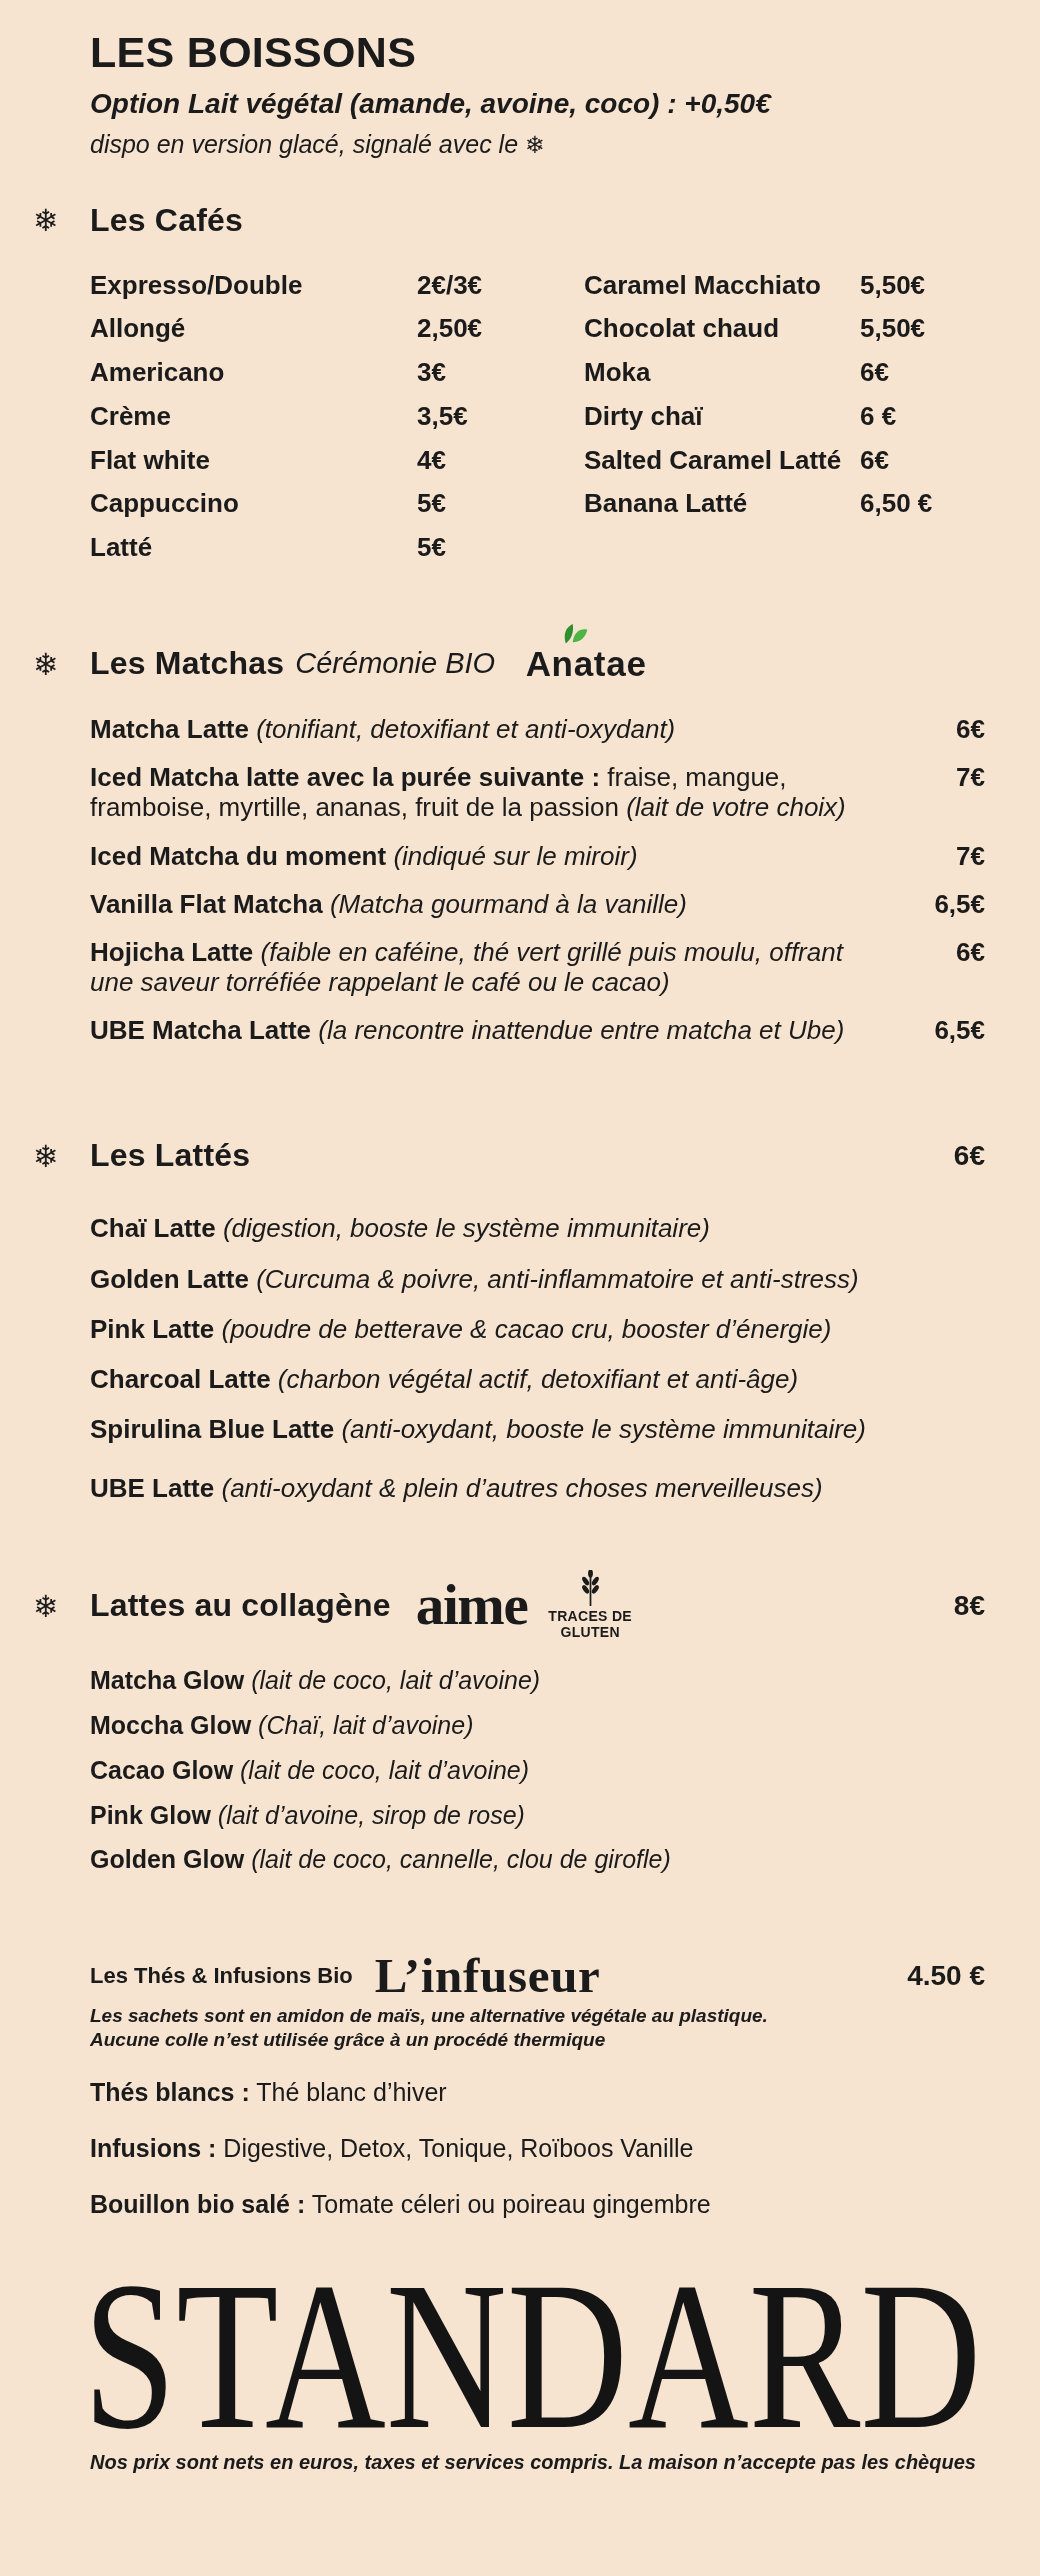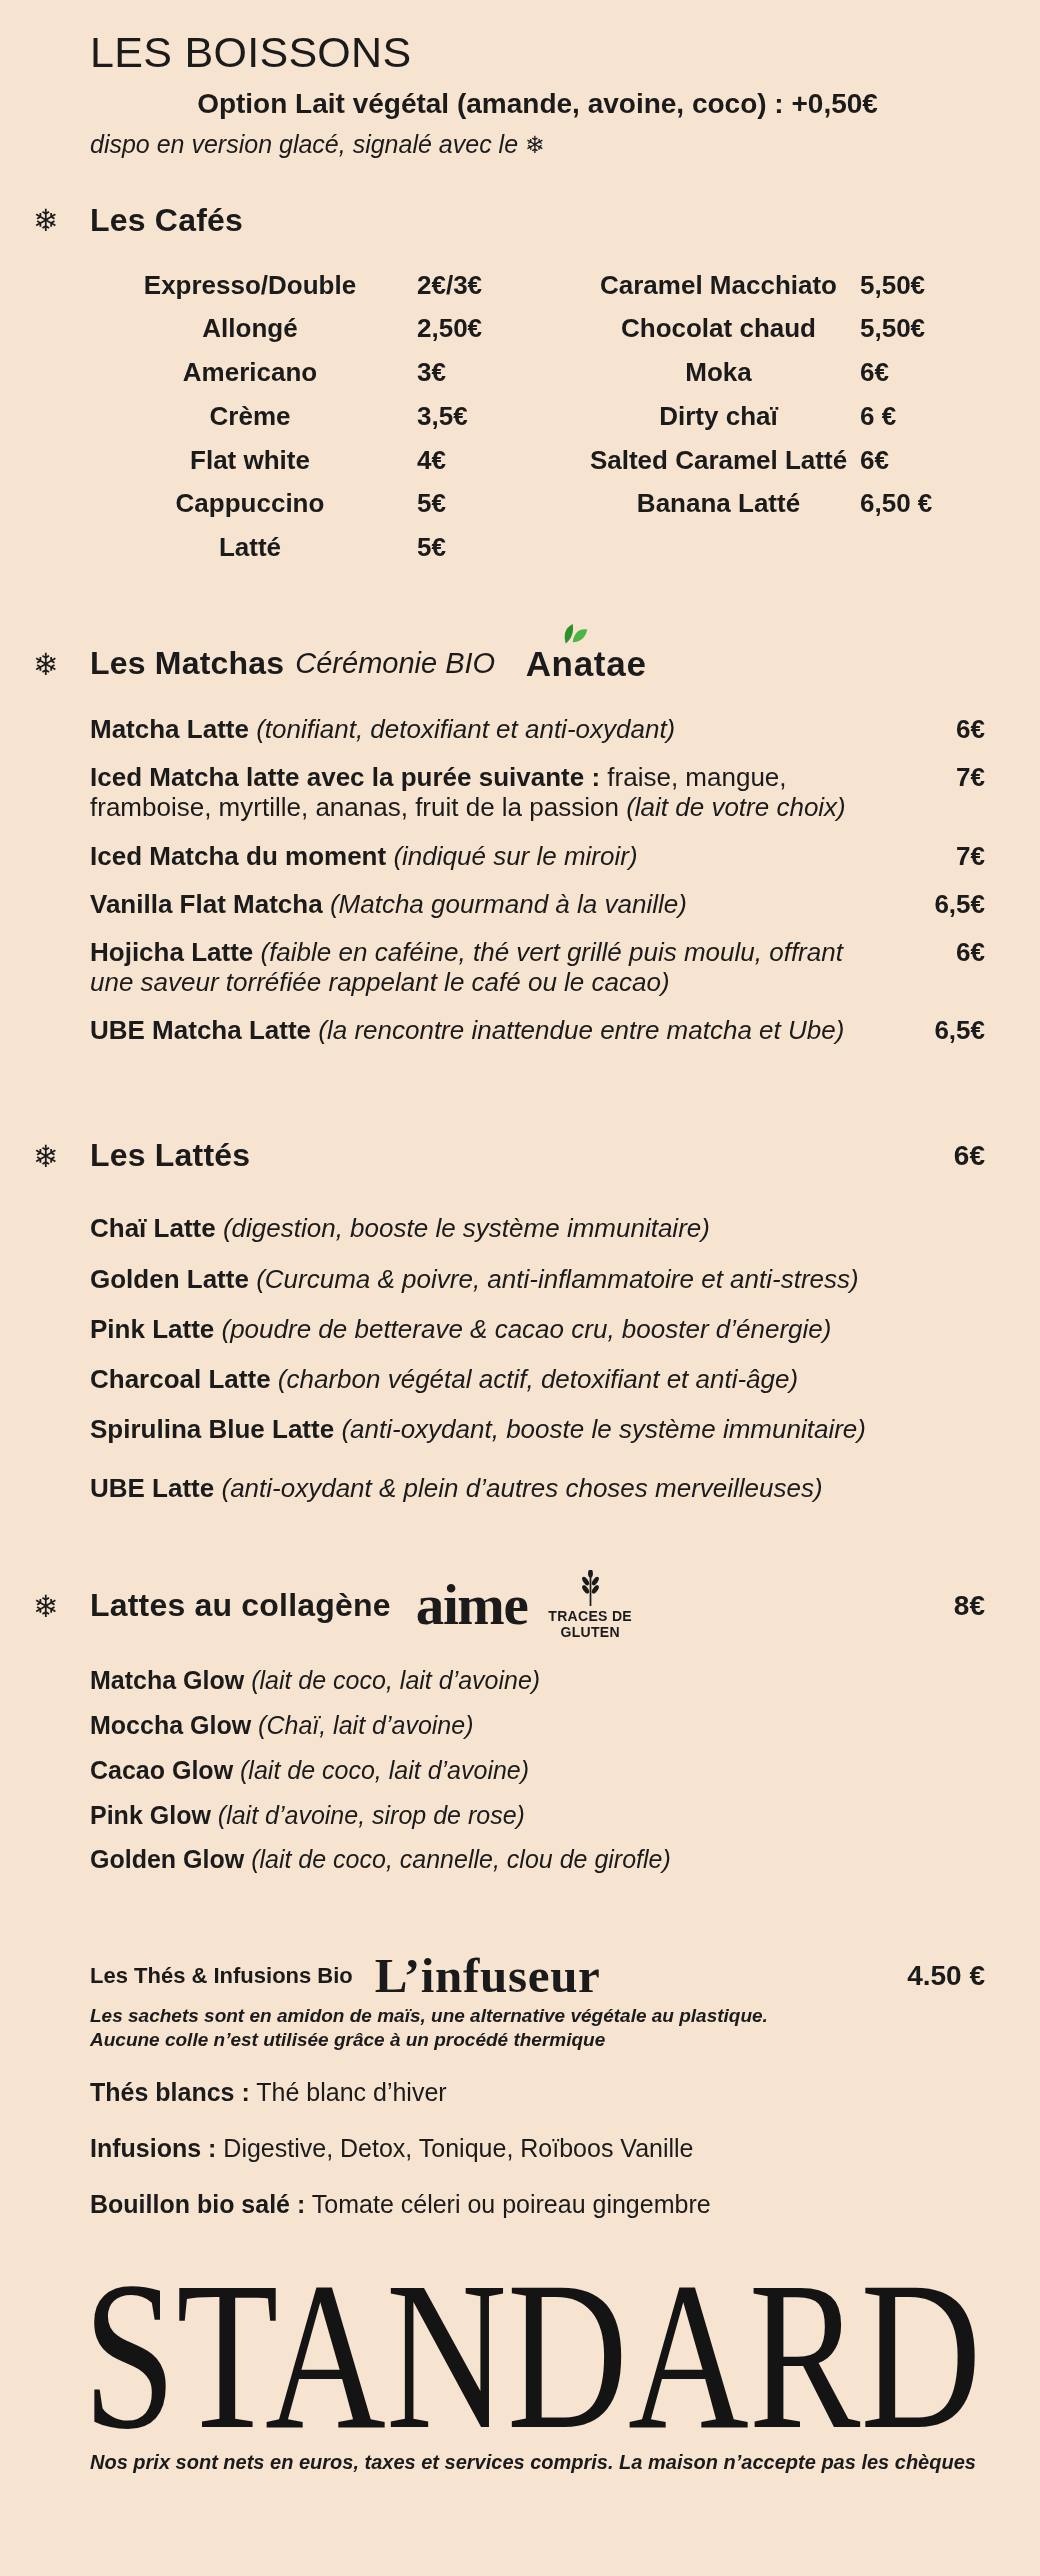--- a/index.html
+++ b/index.html
@@ -5,34 +5,34 @@
   * { margin:0; padding:0; box-sizing:border-box; }
   body { background:#f6e3d0; }
   .page {
     position:relative; width:1041px; height:2576px; overflow:hidden;
     background:#f6e3d0; color:#1b1b1b;
     font-family:"Liberation Sans", sans-serif;
   }
   .content { padding:0 56px 0 90px; }
 
   
-  .title { font-size:43px; font-weight:normal; letter-spacing:0.3px; padding-top:28px; }
-  .subtitle { font-size:28px; font-weight:bold; margin-top:11px;text-align:center; }
+  .title { font-size:43px; font-weight:bold; letter-spacing:0.3px; padding-top:28px; }
+  .subtitle { font-size:28px; font-weight:bold; font-style:italic; margin-top:11px; }
   .note { font-size:25px; font-style:italic; margin-top:9.7px; }
   .snow-inline { font-style:normal; font-size:23.6px; }
 
   
   .sec { position:relative; margin-top:0; }
   .sec-row { display:flex; align-items:center; }
   h2 { font-size:32px; font-weight:bold; letter-spacing:0.2px; position:relative; }
   .sec-snow { position:absolute; left:-57px; top:1.4px; font-size:30.5px; font-weight:normal; }
   .hprice { margin-left:auto; font-weight:bold; font-size:28px; min-width:83px; text-align:right; }
 
   
-  .cafes-cols { display:flex; margin-top:32px;text-align:center; }
+  .cafes-cols { display:flex; margin-top:32px; }
   .col-left { width:494px; }
   .col-right { flex:1; }
   .crow { display:flex; align-items:flex-start; margin-bottom:14.6px; font-size:26px; font-weight:bold; line-height:1.12; }
   .col-left  .cname { width:327px; padding-right:7px; }
   .col-right .cname { width:276px; padding-right:7px; }
   .cprice { white-space:nowrap; }
 
   
   .mlist { margin-top:30.5px; }
   .mrow { display:flex; align-items:flex-start; margin-bottom:18px; font-size:26px; line-height:1.16; }

